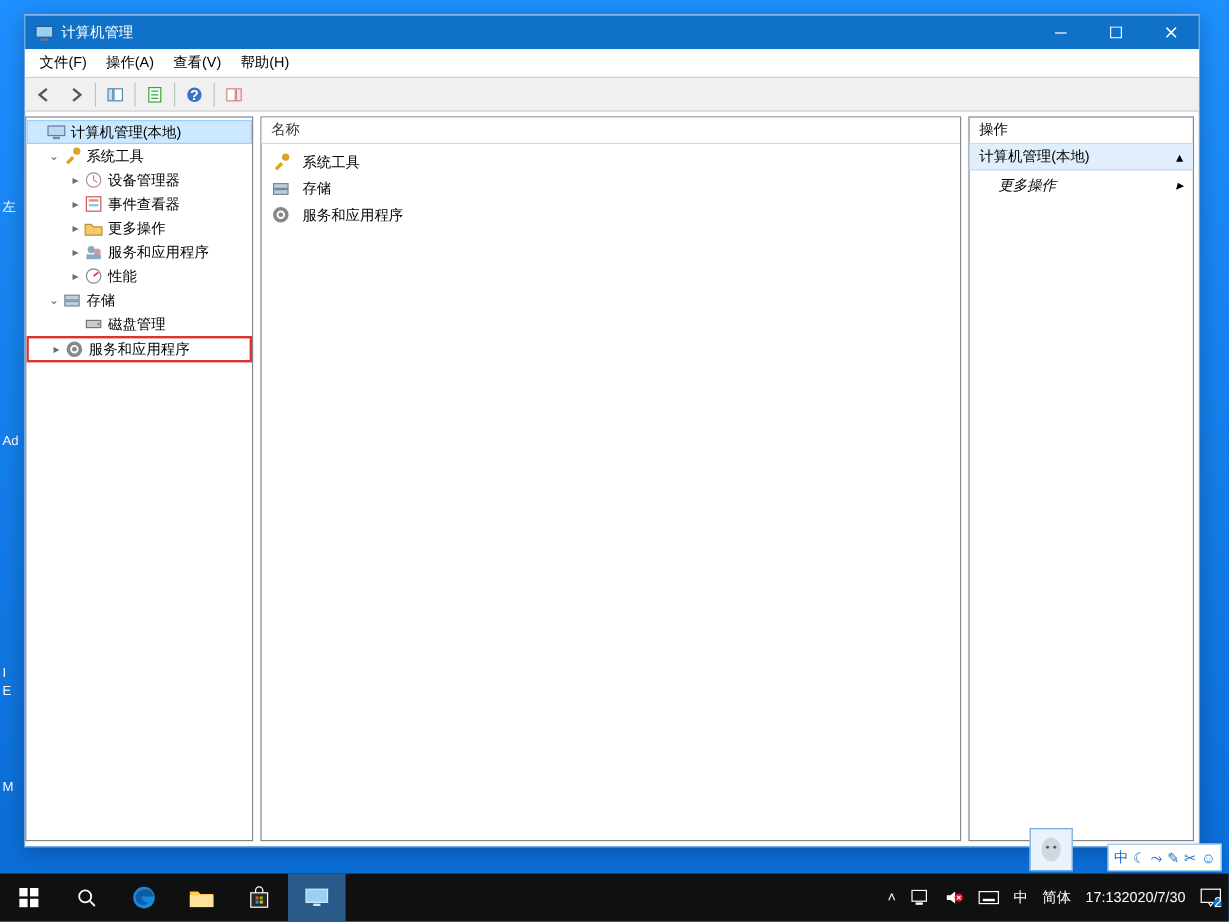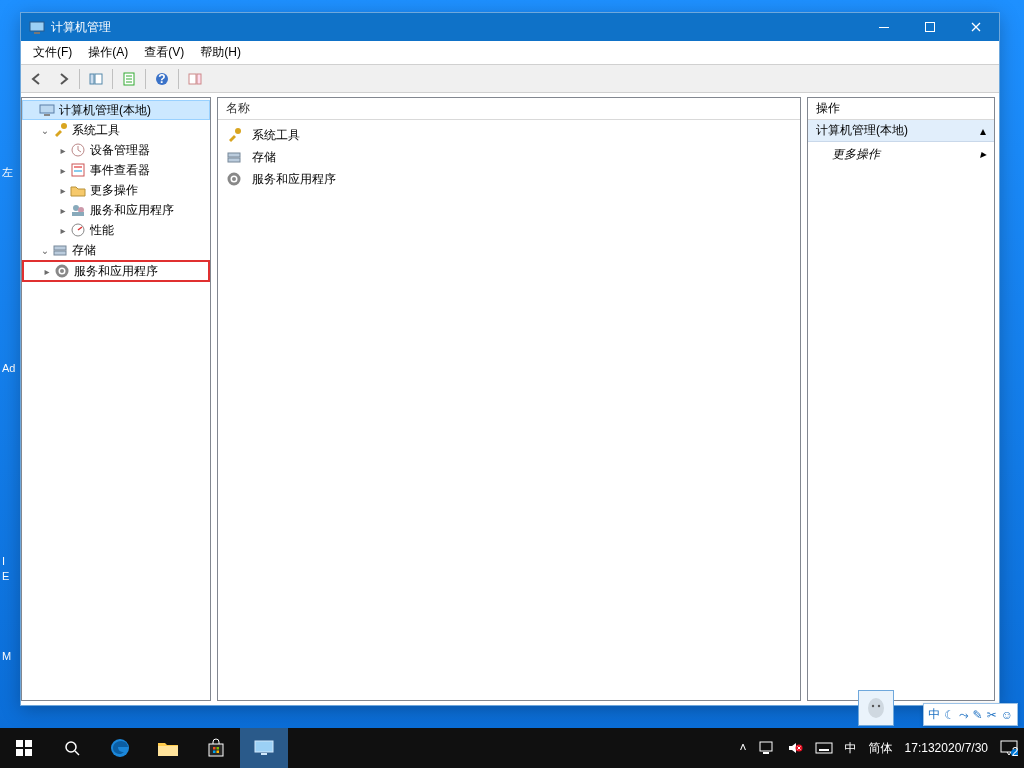--- a/index.html
+++ b/index.html
@@ -211,20 +211,30 @@
         <div class="tree-row ind1">
           <span class="caret">⌄</span>
           <span class="ticon">
               <svg width="16" height="16">
                 <rect x="2" y="4" width="12" height="4" fill="#bcd" stroke="#789"></rect>
                 <rect x="2" y="9" width="12" height="4" fill="#bcd" stroke="#789"></rect>
               </svg>
             </span>
           <span class="lbl">存储</span>
         </div>
+        <div class="tree-row ind2">
+          <span class="caret none">▸</span>
+          <span class="ticon">
+              <svg width="16" height="16">
+                <rect x="2" y="5" width="12" height="6" fill="#ccc" stroke="#777"></rect>
+                <circle cx="12" cy="8" r="1" fill="#5a5"></circle>
+              </svg>
+            </span>
+          <span class="lbl">磁盘管理</span>
+        </div>
         <div class="tree-row ind1 redbox" style="height:22px">
           <span class="caret">▸</span>
           <span class="ticon">
               <svg width="16" height="16">
                 <circle cx="8" cy="8" r="5" fill="none" stroke="#888" stroke-width="3"></circle>
                 <circle cx="8" cy="8" r="2" fill="#888"></circle>
               </svg>
             </span>
           <span class="lbl">服务和应用程序</span>
         </div>

